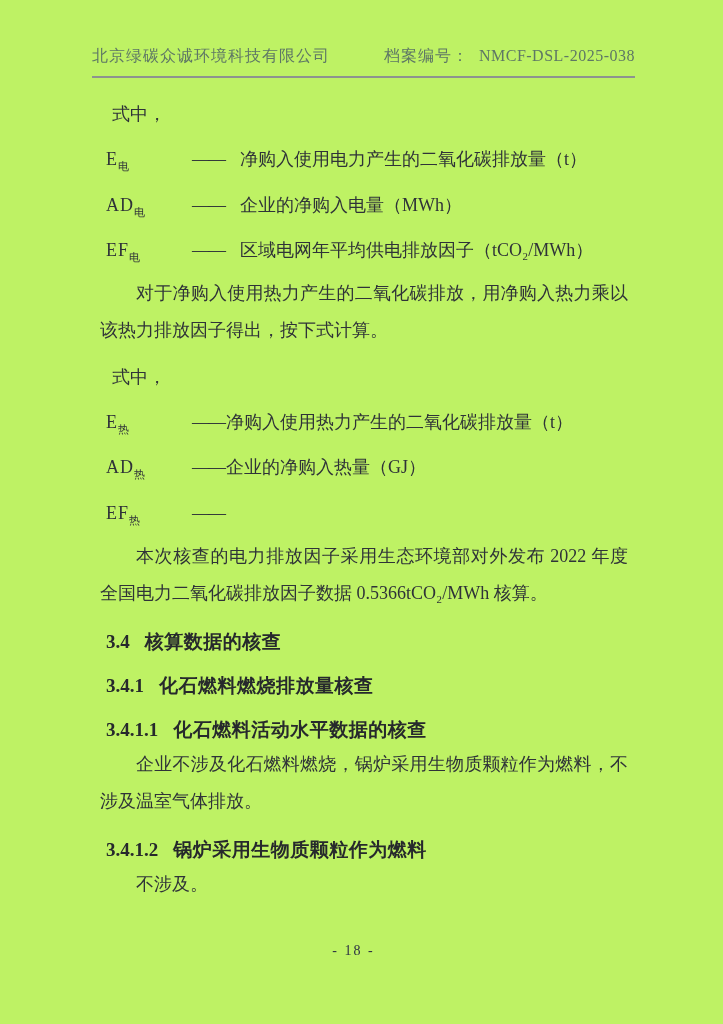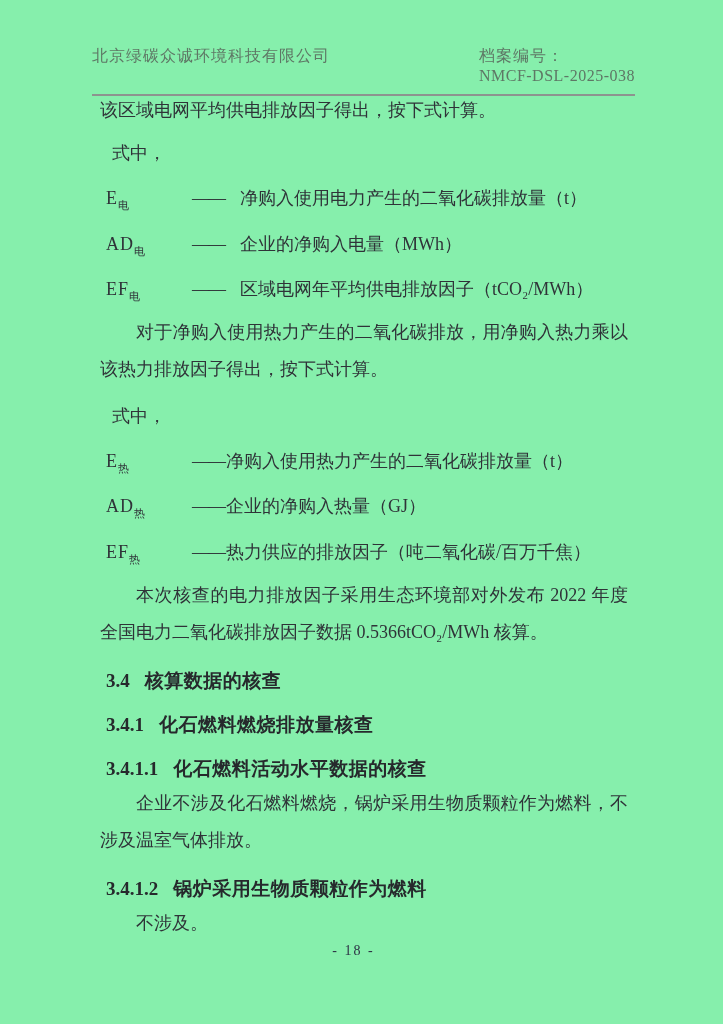--- a/index.html
+++ b/index.html
@@ -4,21 +4,21 @@
 <style>
   html, body {
     margin: 0;
     padding: 0;
     background: #ffffff;
   }
   .page {
     position: relative;
     width: 723px;
     height: 1024px;
-    background: #86efac;
+    background: #bef264;
     font-family: "Liberation Serif", "DejaVu Serif", serif;
     color: #2f3338;
     overflow: hidden;
   }
   .doc-header {
     position: absolute;
     top: 46px;
     left: 92px;
     right: 88px;
     display: flex;
@@ -26,21 +26,20 @@
     align-items: baseline;
     font-size: 16px;
     letter-spacing: 1px;
     color: #5e7765;
     padding-bottom: 9px;
     border-bottom: 2px solid #8d938f;
   }
   .doc-header .file-no {
     display: flex;
     align-items: baseline;
-    flex-direction: column;
   }
   .doc-header .file-no .num {
     margin-left: 10px;
     letter-spacing: 0.5px;
   }
   .content {
     position: absolute;
     top: 86px;
     left: 100px;
     width: 528px;
@@ -130,21 +129,20 @@
   <div class="doc-header">
     <span>北京绿碳众诚环境科技有限公司</span>
     <span class="file-no">
       <span>档案编号：</span>
       <span class="num">NMCF-DSL-2025-038</span>
     </span>
   </div>
 
   <div class="content">
 
-    <p class="para p-intro">该区域电网平均供电排放因子得出，按下式计算。</p>
 
 
     <p class="where">式中，</p>
 
     <div class="defs-electricity">
       <div class="def-row">
         <span class="def-term"><span>E</span><sub>电</sub></span>
         <span class="def-dash">——</span>
         <span class="def-desc">净购入使用电力产生的二氧化碳排放量（t）</span>
       </div>
@@ -173,21 +171,20 @@
         <span class="def-desc">净购入使用热力产生的二氧化碳排放量（t）</span>
       </div>
       <div class="def-row">
         <span class="def-term"><span>AD</span><sub>热</sub></span>
         <span class="def-dash">——</span>
         <span class="def-desc">企业的净购入热量（GJ）</span>
       </div>
       <div class="def-row">
         <span class="def-term"><span>EF</span><sub>热</sub></span>
         <span class="def-dash">——</span>
-        <span class="def-desc">热力供应的排放因子（吨二氧化碳/百万千焦）</span>
       </div>
     </div>
 
     <div class="spacer-sm"></div>
     <p class="para indent">本次核查的电力排放因子采用生态环境部对外发布 2022 年度全国电力二氧化碳排放因子数据 0.5366tCO₂/MWh 核算。</p>
 
     <div class="heading">
       <span class="h-num">3.4</span><span>核算数据的核查</span>
     </div>
 

